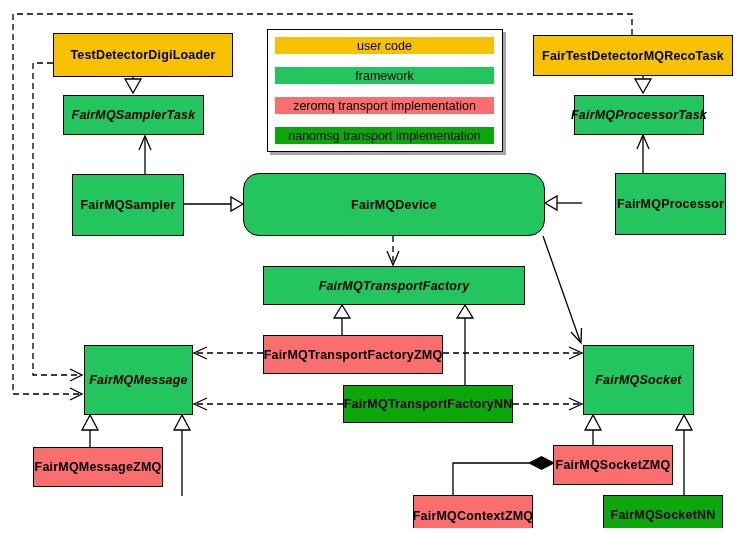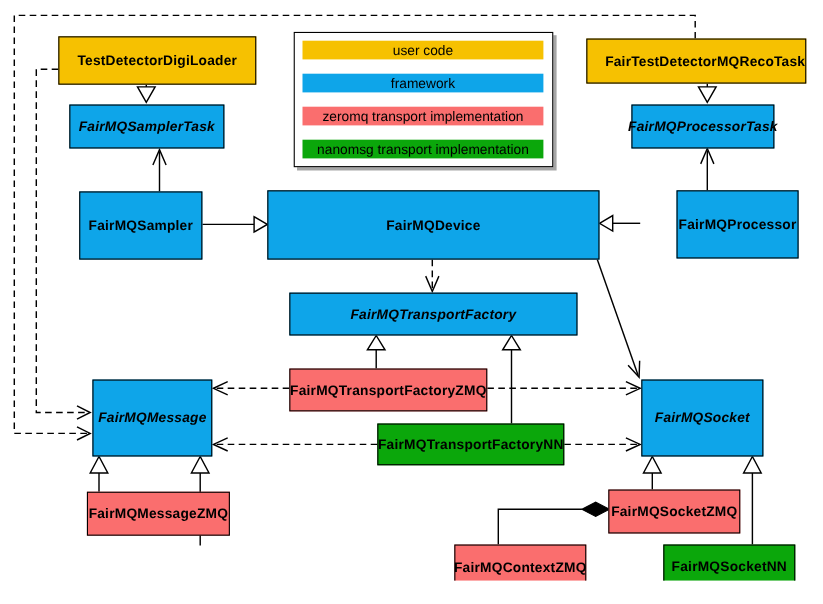--- a/index.html
+++ b/index.html
@@ -14,37 +14,37 @@
   .tri{fill:#fff;stroke:#000;stroke-width:1.3;}
   .diamond{fill:#000;stroke:#000;stroke-width:1;}
   .node{
     position:absolute;display:flex;align-items:center;justify-content:center;
     border:1.5px solid #000;box-sizing:border-box;
     font-size:12.5px;font-weight:bold;color:#000;white-space:nowrap;
     letter-spacing:0.2px;text-align:center;
   }
   .abstract{font-style:italic;}
   .gold{background:#f6c101;}
-  .blue{background:#0ea5e9;}
+  .blue{background:#22c55e;}
   .red{background:#fa6e6e;}
   .green{background:#0ba70b;}
   
   #n-digiloader{left:53px;top:33px;width:180px;height:44px;text-align:right;}
-  #n-recotask{left:533px;top:35px;width:200px;height:41px;justify-content:flex-end;}
+  #n-recotask{left:533px;top:35px;width:200px;height:41px;}
   #n-samplertask{left:63px;top:95px;width:141px;height:40px;}
   #n-processortask{left:574px;top:95px;width:130px;height:40px;}
   #n-sampler{left:72px;top:174px;width:112px;height:62px;}
-  #n-device{left:243px;top:173px;width:302px;height:63px;}
+  #n-device{left:243px;top:173px;width:302px;height:63px;border-radius:16px;}
   #n-processor{left:582px;top:173px;width:111px;height:62px;margin-left:33px;}
   #n-transportfactory{left:263px;top:266px;width:262px;height:39px;}
   #n-factoryzmq{left:263px;top:335px;width:180px;height:39px;}
   #n-factorynn{left:343px;top:385px;width:170px;height:38px;}
   #n-message{left:84px;top:345px;width:109px;height:70px;}
   #n-socket{left:583px;top:345px;width:111px;height:70px;}
-  #n-messagezmq{left:33px;top:447px;width:130px;height:40px;margin-left:46px;}
+  #n-messagezmq{left:33px;top:447px;width:130px;height:40px;}
   #n-messagenn{left:103px;top:496px;width:120px;height:39px;}
   #n-contextzmq{left:393px;top:495px;width:120px;height:41px;margin-left:20px;}
   #n-socketzmq{left:553px;top:445px;width:120px;height:40px;}
   #n-socketnn{left:603px;top:495px;width:120px;height:40px;}
   
   .legend{
     position:absolute;left:267px;top:29px;width:236px;height:123px;
     background:#fff;border:1.4px solid #000;box-sizing:border-box;
     box-shadow:3px 3px 0 rgba(0,0,0,0.35);
   }

